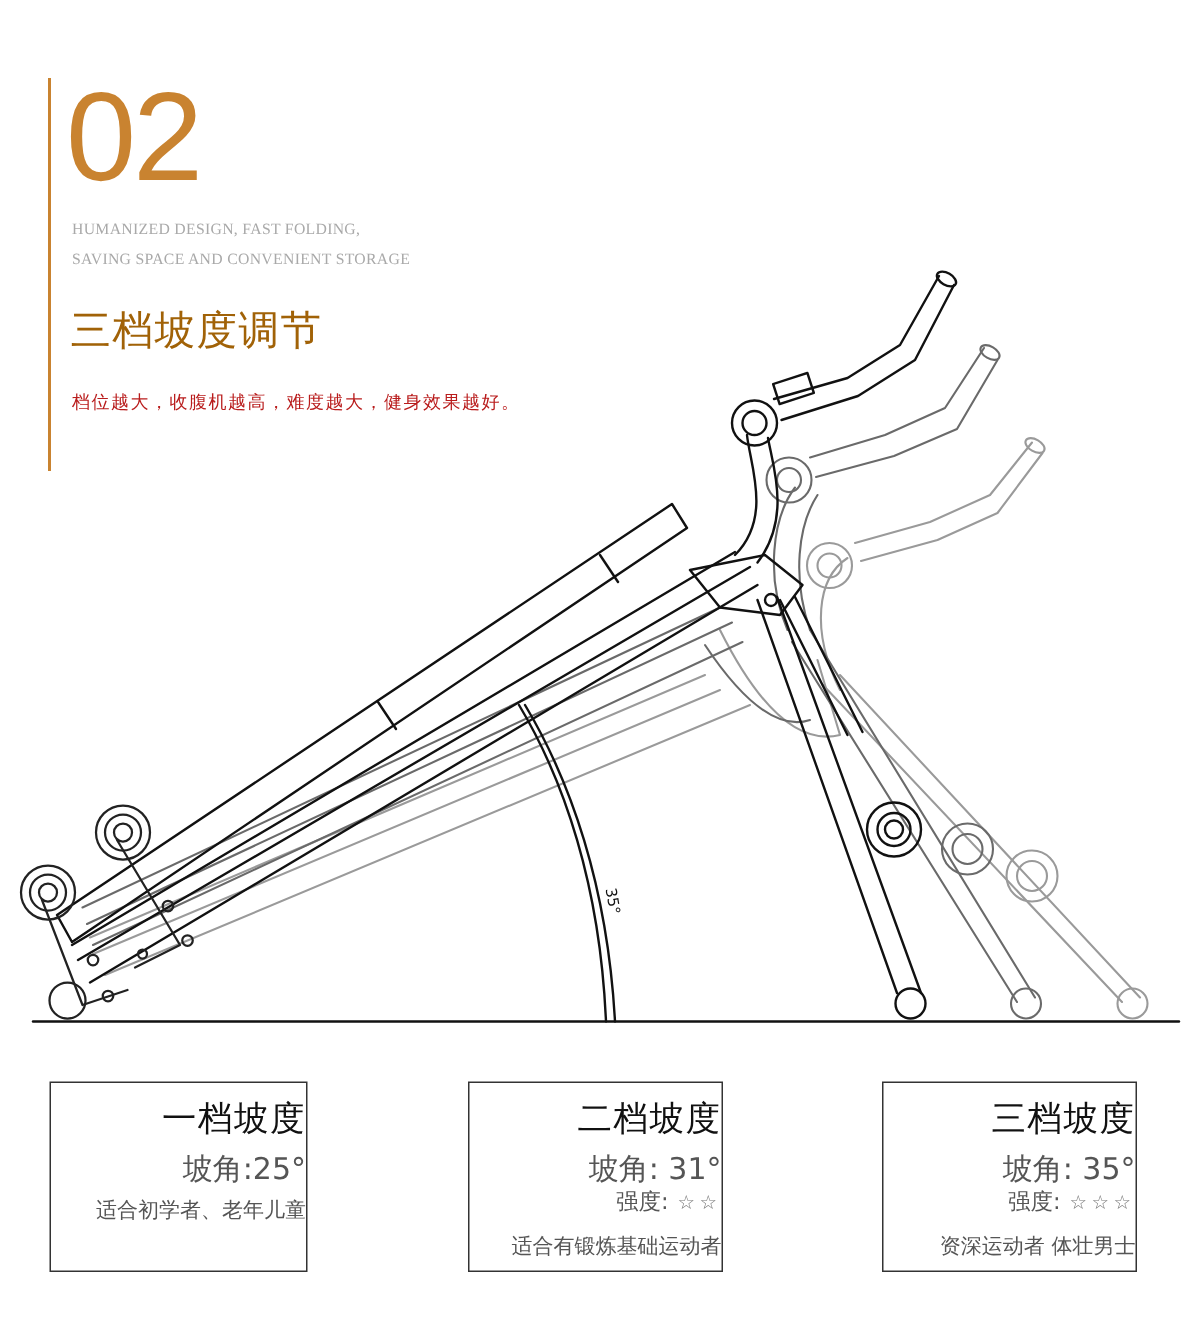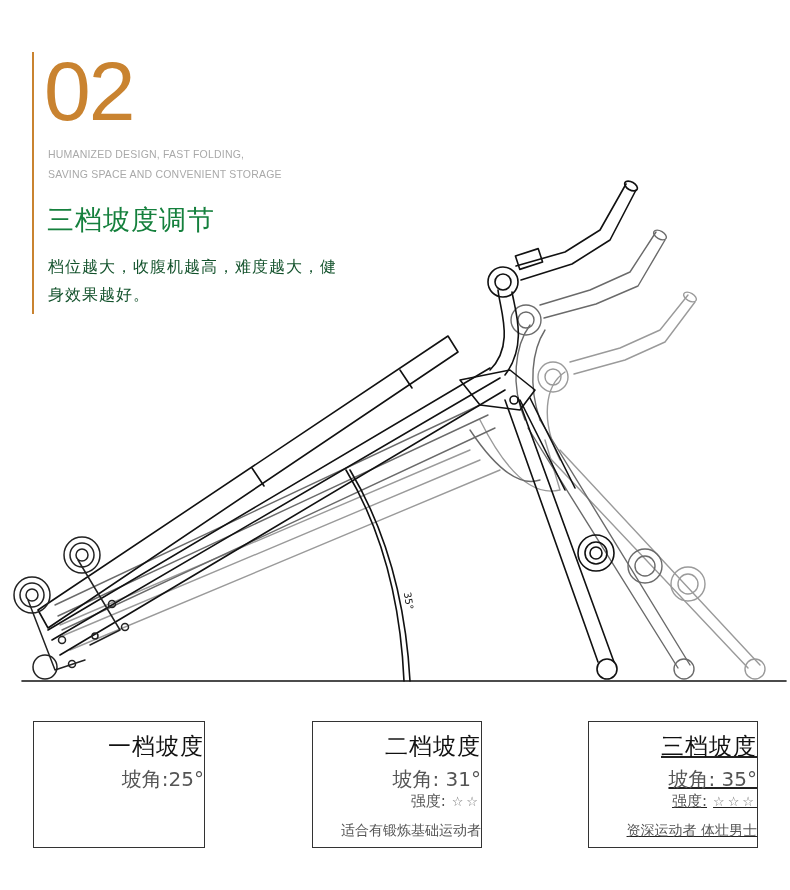--- a/index.html
+++ b/index.html
@@ -1,34 +1,34 @@
 <!DOCTYPE html>
 <html><head>
   <meta charset="utf-8">
   <style>
     * { margin: 0; padding: 0; box-sizing: border-box; }
     html, body { width: 790px; height: 890px; background: #ffffff; overflow: hidden; }
     body { position: relative; font-family: "DejaVu Sans", "Liberation Sans", sans-serif; color: #222; }
     .accent-bar { position: absolute; left: 32px; top: 52px; width: 2px; height: 262px; background: #c98330; }
     .big-num { position: absolute; left: 44px; top: 46px; font-family: "Liberation Sans", sans-serif; font-size: 84px; line-height: 90px; color: #c98330; letter-spacing: -2px; }
-    .en-sub { position: absolute; left: 48px; font-family: Liberation Sans, sans-serif; font-size: 10.5px; color: #a9a9a9; letter-spacing: 0.2px; }
+    .en-sub { position: absolute; left: 48px; font-family: Liberation Serif, serif; font-size: 10.5px; color: #a9a9a9; letter-spacing: 0.2px; }
     .en-sub.l1 { top: 148px; }
     .en-sub.l2 { top: 168px; text-align: right; }
-    .cn-title { position: absolute; left: 47px; top: 202px; font-size: 27px; color: #15803d; letter-spacing: 1px; }
-    .cn-desc { position: absolute; left: 48px; top: 254px; font-size: 16px; line-height: 28px; color: #14532d; width: 300px; letter-spacing: 1px; font-family: Liberation Mono, monospace; }
+    .cn-title { position: absolute; left: 47px; top: 202px; font-size: 27px; color: #a16207; letter-spacing: 1px; }
+    .cn-desc { position: absolute; left: 48px; top: 254px; font-size: 12px; line-height: 28px; color: #b91c1c; width: 300px; letter-spacing: 1px; }
     .diagram { position: absolute; left: 0; top: 160px; width: 790px; height: 540px; }
     .card { position: absolute; top: 721px; height: 127px; border: 1.5px solid #333; background: #fff; text-align: right; }
     .card .ctitle { margin-top: 9px; font-size: 23px; color: #111; line-height: 30px; letter-spacing: 1px; }
     .card .angle { margin-top: 8px; font-size: 20px; color: #555; line-height: 20px; }
     .card .intensity { margin-top: 2px; font-size: 15px; color: #555; line-height: 20px; }
     .card .stars { color: #777; font-size: 13px; letter-spacing: 3px; margin-left: 6px; }
     .card .who { margin-top: 8px; font-size: 14px; color: #555; line-height: 20px; }
     .card1 { left: 33px; width: 172px; }
     .card2 { left: 312px; width: 170px; }
-    .card3 { left: 588px; width: 170px; text-decoration: underline; }
+    .card3 { left: 588px; width: 170px; }
   </style>
 </head>
 <body>
 
 <div class="accent-bar"></div>
 <div class="big-num">02</div>
 <div class="en-sub l1">HUMANIZED DESIGN, FAST FOLDING,</div>
 <div class="en-sub l2">SAVING SPACE AND CONVENIENT STORAGE</div>
 <div class="cn-title">三档坡度调节</div>
 <div class="cn-desc">档位越大，收腹机越高，难度越大，健身效果越好。</div>
@@ -137,20 +137,21 @@
     <circle cx="125" cy="627" r="3.5"></circle>
     <circle cx="95" cy="636" r="3"></circle>
   </g>
 
   <text x="400" y="603" font-size="10" fill="#111" stroke="none" font-family="DejaVu Sans, sans-serif" transform="rotate(80 408 600)">35°</text>
 </svg>
 
 <div class="card card1">
   <div class="ctitle">一档坡度</div>
   <div class="angle">坡角:25°</div>
+  <div class="who">适合初学者、老年儿童</div>
 </div>
 
 <div class="card card2">
   <div class="ctitle">二档坡度</div>
   <div class="angle">坡角: 31°</div>
   <div class="intensity"><span>强度:</span><span class="stars">☆☆</span></div>
   <div class="who">适合有锻炼基础运动者</div>
 </div>
 
 <div class="card card3">

